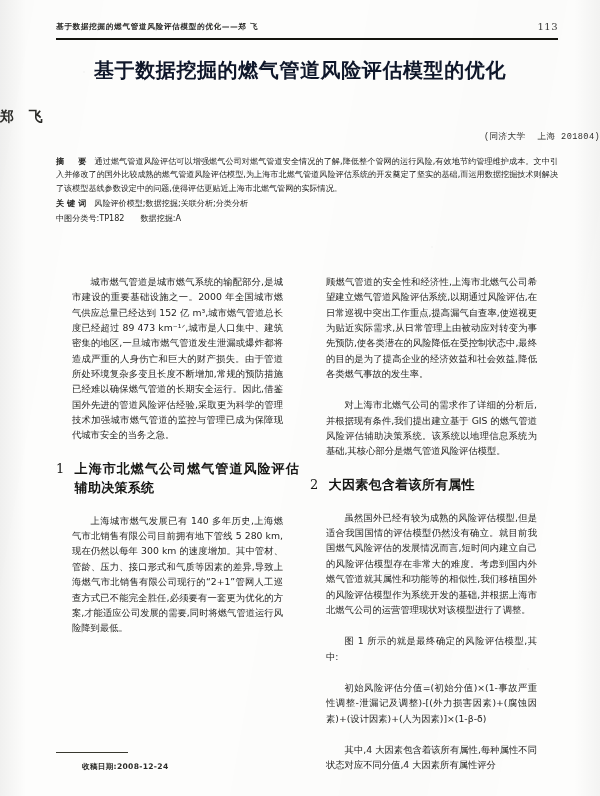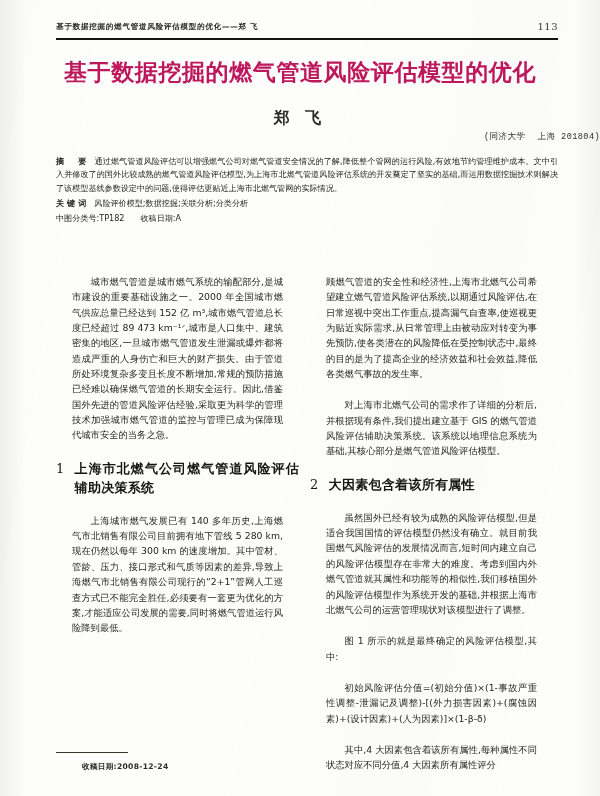--- a/index.html
+++ b/index.html
@@ -71,32 +71,31 @@
     background: #15150f;
   }
 
   
   .title {
     position: absolute;
     left: 0;
     right: 0;
     top: 57px;
     text-align: center;
-    font-size: 23px;
+    font-size: 20px;
     font-weight: bold;
     letter-spacing: 0.6px;
-    color: #be185d;
+    color: #0f172a;
     font-family: "DejaVu Sans", sans-serif;
   }
   .author {
     position: absolute;
     left: 0; right: 0;
     top: 108px;
-    text-align: center;
-    font-size: 16px;
+    font-size: 14px;
     font-weight: bold;
     letter-spacing: 5px;
     color: #2b2b28;
   }
   .affil {
     position: absolute;
     left: 0; right: 0;
     top: 131px;
     text-align: right;
     font-size: 8.6px;
@@ -216,21 +215,21 @@
   </div>
 
   <div class="front">
     <div class="abs-body">
       <span class="lbl">摘　要</span><span>通过燃气管道风险评估可以增强燃气公司对燃气管道安全情况的了解,降低整个管网的运行风险,有效地节约管理维护成本。文中引入并修改了的国外比较成熟的燃气管道风险评估模型,为上海市北燃气管道风险评估系统的开发奠定了坚实的基础,而运用数据挖掘技术则解决了该模型基线参数设定中的问题,使得评估更贴近上海市北燃气管网的实际情况。</span>
     </div>
     <div class="kw">
       <span class="lbl">关键词</span><span>风险评价模型;数据挖掘;关联分析;分类分析</span>
     </div>
     <div class="clc">
-      <span>中图分类号:TP182</span><span class="sep"></span><span>收稿日期:A</span>
+      <span>中图分类号:TP182</span><span class="sep"></span><span>数据挖掘:A</span>
     </div>
   </div>
 
   <div class="col col-left">
     <p>城市燃气管道是城市燃气系统的输配部分,是城市建设的重要基础设施之一。2000 年全国城市燃气供应总量已经达到 152 亿 m³,城市燃气管道总长度已经超过 89 473 km⁻¹ᐟ,城市是人口集中、建筑密集的地区,一旦城市燃气管道发生泄漏或爆炸都将造成严重的人身伤亡和巨大的财产损失。由于管道所处环境复杂多变且长度不断增加,常规的预防措施已经难以确保燃气管道的长期安全运行。因此,借鉴国外先进的管道风险评估经验,采取更为科学的管理技术加强城市燃气管道的监控与管理已成为保障现代城市安全的当务之急。</p>
 
     <div class="sec">
       <span class="num">1</span>
       <span class="txt">上海市北燃气公司燃气管道风险评估辅助决策系统</span>
     </div>

